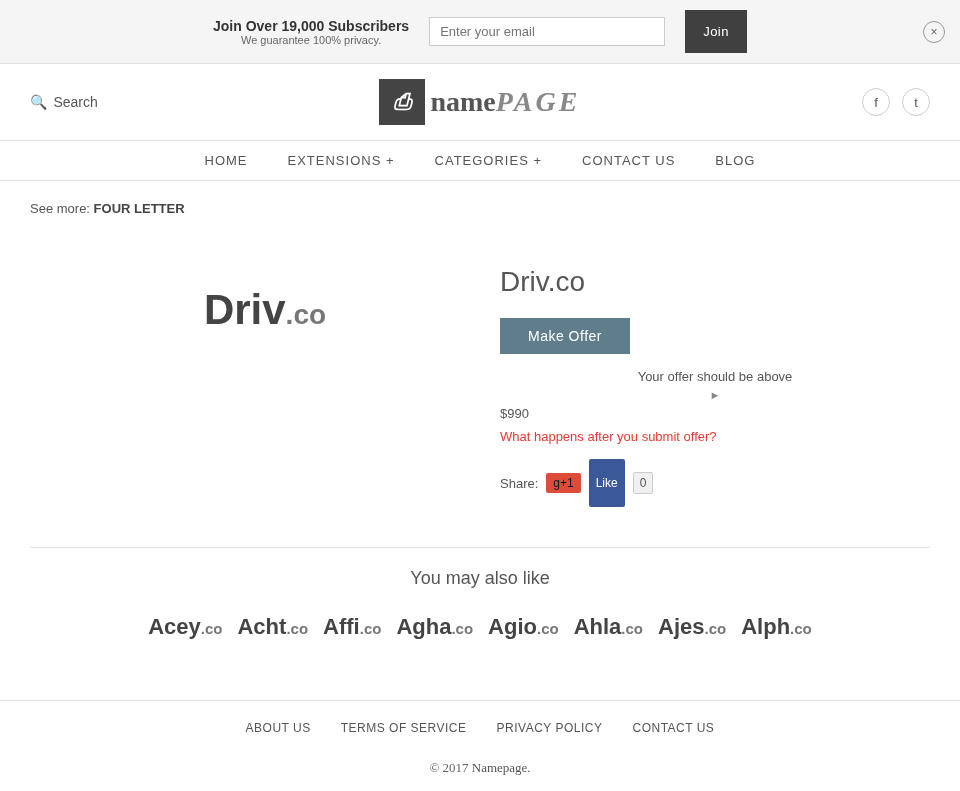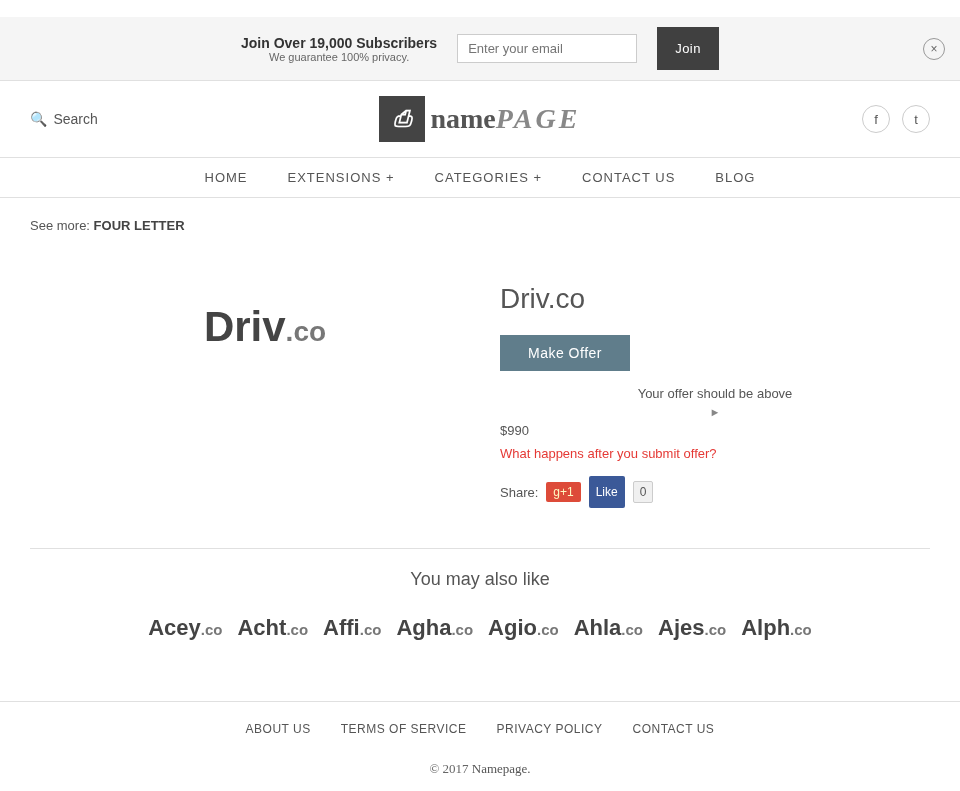--- a/index.html
+++ b/index.html
@@ -8,30 +8,29 @@
     
     .top-banner {
       background: #f5f5f5;
       border-bottom: 1px solid #e0e0e0;
       padding: 10px 20px;
       display: flex;
       align-items: center;
       justify-content: center;
       gap: 20px;
       position: relative;
-      margin-top: 17px;
     }
     .top-banner-text { text-align: center; }
     .top-banner-text .main-text { font-size: 14px; font-weight: bold; color: #333; }
     .top-banner-text .sub-text { font-size: 11px; color: #666; }
     .email-input {
       padding: 6px 10px;
       border: 1px solid #ccc;
       font-size: 13px;
-      width: 180px;
+      width: 236px;
       color: #0369a1;
       outline: none;
     }
     .join-btn {
       padding: 14px 18px;
       background: #404040;
       color: #fff;
       border: none;
       font-size: 13px;
       cursor: pointer;
@@ -220,33 +219,33 @@
       align-items: center;
       gap: 8px;
       font-size: 13px;
       color: #555;
     }
     .g-plus-btn {
       display: inline-flex;
       align-items: center;
       gap: 2px;
       background: #dd4b39;
-      color: #fef9c3;
+      color: #0f172a;
       padding: 3px 7px;
       font-size: 12px;
       cursor: pointer;
       border-radius: 2px;
     }
     .fb-like-btn {
       display: inline-flex;
       align-items: center;
       gap: 3px;
       background: #3b5998;
       color: #fff;
-      padding: 9px 7px;
+      padding: 17px 7px;
       font-size: 12px;
       cursor: pointer;
       border-radius: 2px;
     }
     .fb-count {
       background: #f0f0f0;
       border: 1px solid #ccc;
       padding: 3px 6px;
       font-size: 12px;
       color: #555;

